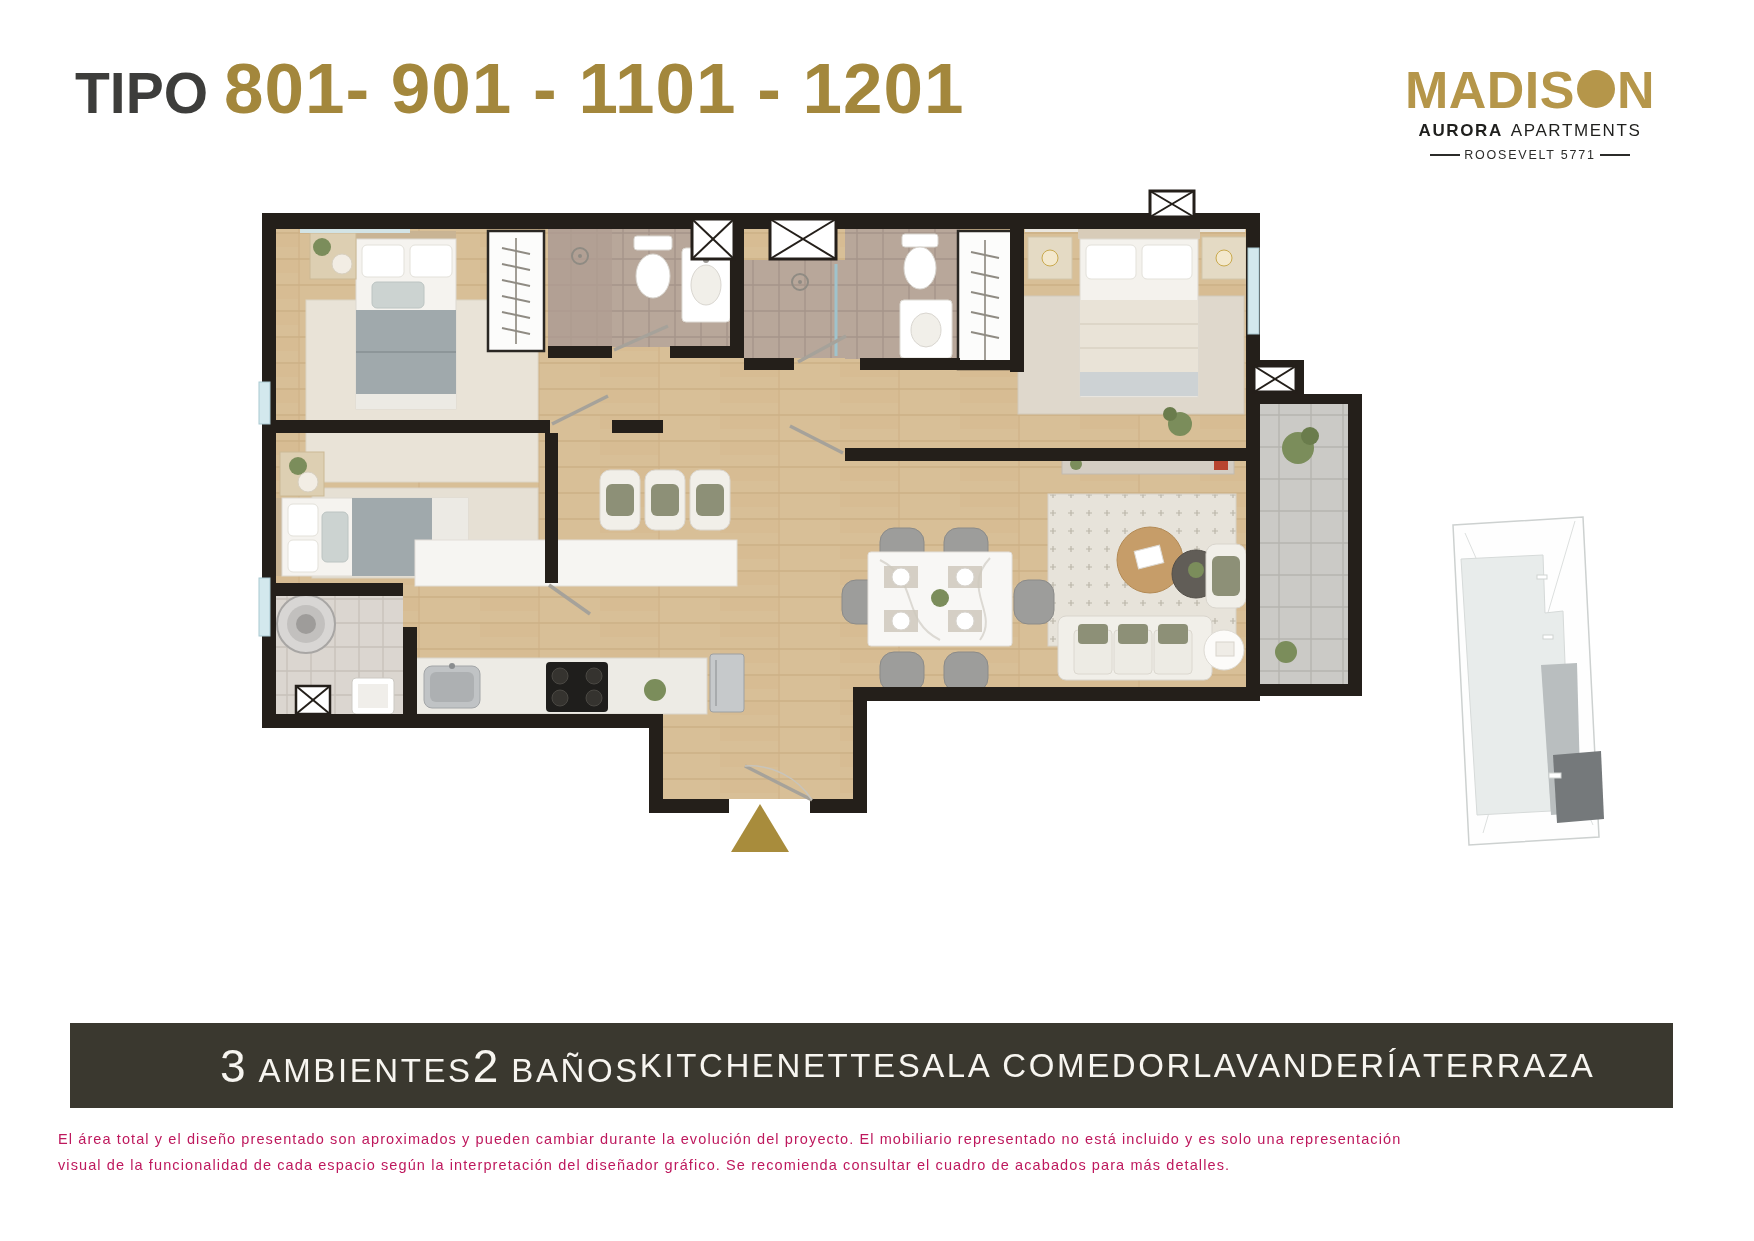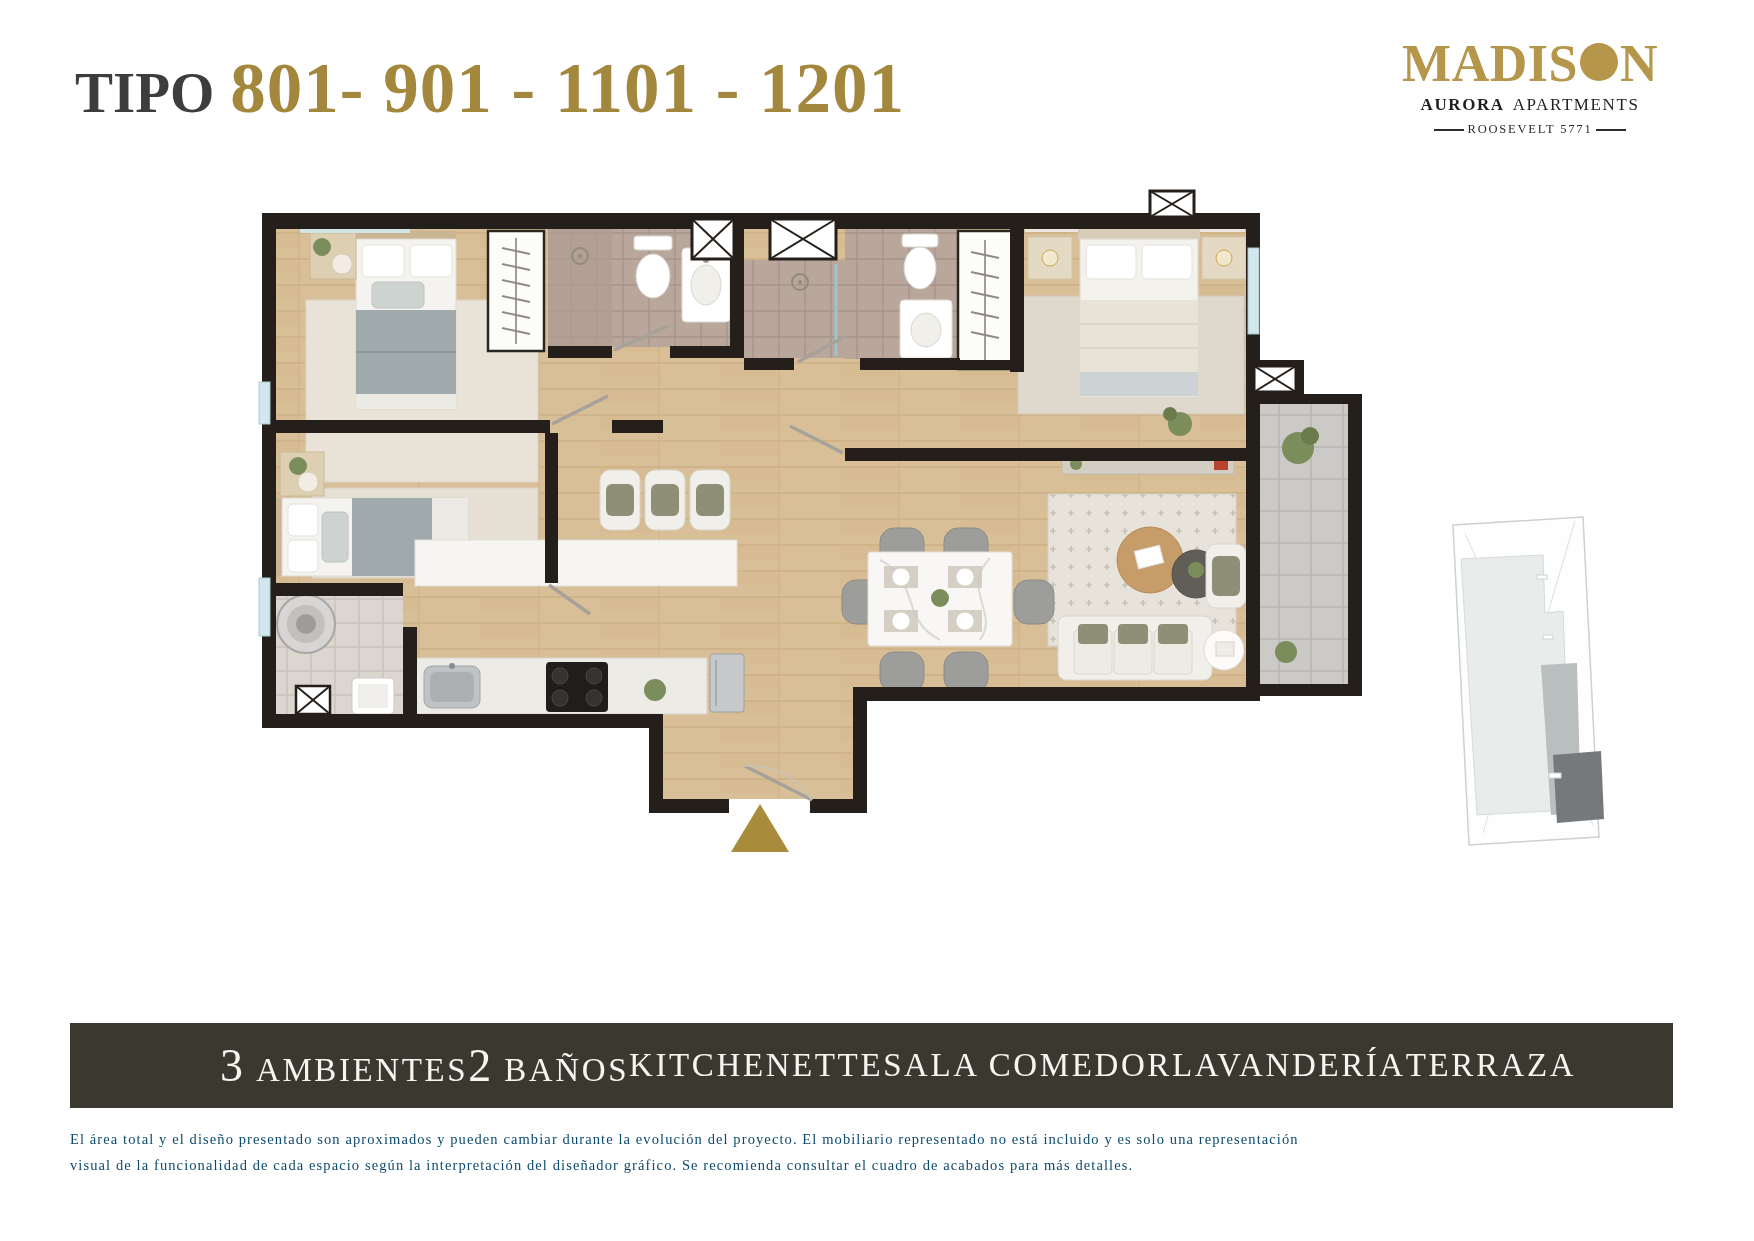--- a/index.html
+++ b/index.html
@@ -1,44 +1,44 @@
 <!DOCTYPE html>
 <html><head>
 <meta charset="utf-8">
 <style>
   html,body{margin:0;padding:0;background:#ffffff;}
   .page{position:relative;width:1754px;height:1241px;background:#ffffff;overflow:hidden;
-        font-family:Liberation Serif, serif;}
+        font-family:Liberation Sans, sans-serif;}
   
   .title{position:absolute;left:75px;top:48px;display:flex;align-items:baseline;gap:16px;white-space:nowrap;}
   .title-prefix{font-size:57px;font-weight:800;color:#3d3d3b;letter-spacing:0px;}
   .title-numbers{font-size:71px;font-weight:800;color:#a3873c;letter-spacing:1px;}
   
-  .logo{position:absolute;left:1384px;top:38px;width:292px;text-align:center;}
+  .logo{position:absolute;left:1384px;top:64px;width:292px;text-align:center;}
   .logo-name{font-size:52px;font-weight:700;color:#b5964a;letter-spacing:0.5px;line-height:1;white-space:nowrap;}
   .logo-disc{display:inline-block;width:38px;height:38px;border-radius:50%;background:#b5964a;margin:0 2px;}
   .logo-tagline{margin-top:5px;font-size:17px;color:#1f1f1d;letter-spacing:1.6px;white-space:nowrap;}
   .logo-tagline .bold{font-weight:700;margin-right:8px;}
   .logo-address{margin-top:7px;display:flex;align-items:center;justify-content:center;gap:4px;
                 font-size:12.5px;letter-spacing:1.8px;color:#2b2b29;}
   .logo-rule{width:30px;height:2px;background:#2b2b29;}
   
   .area{position:absolute;left:98px;top:848px;color:#15262b;}
   .area-label{font-size:35px;font-weight:700;}
   .area-value{font-size:54px;font-weight:800;letter-spacing:1px;margin-top:4px;}
   
   .features-bar{position:absolute;left:70px;top:1023px;width:1603px;height:85px;background:#3a382f;
     display:flex;align-items:center;justify-content:space-between;box-sizing:border-box;
     padding:0 115px 0 150px;}
   .feature{display:flex;align-items:baseline;gap:13px;color:#f7f5f0;white-space:nowrap;}
   .feat-num{font-size:46px;font-weight:400;}
   .feat-num:empty{display:none;}
   .feat-label{font-size:33px;letter-spacing:2.6px;font-weight:400;}
   
-  .disclaimer{position:absolute;left:70px;top:1126px;width:1650px;color:#0c4a6e;
+  .disclaimer{position:absolute;left:58px;top:1126px;width:1650px;color:#be185d;
     font-size:14.5px;letter-spacing:1.1px;line-height:1.8;}
   .disclaimer div{white-space:nowrap;}
   .plan-svg{position:absolute;left:0;top:0;}
 </style>
 </head>
 <body>
 
 <div class="page">
 
   <svg class="plan-svg" width="1754" height="1241" viewBox="0 0 1754 1241" aria-hidden="true">

